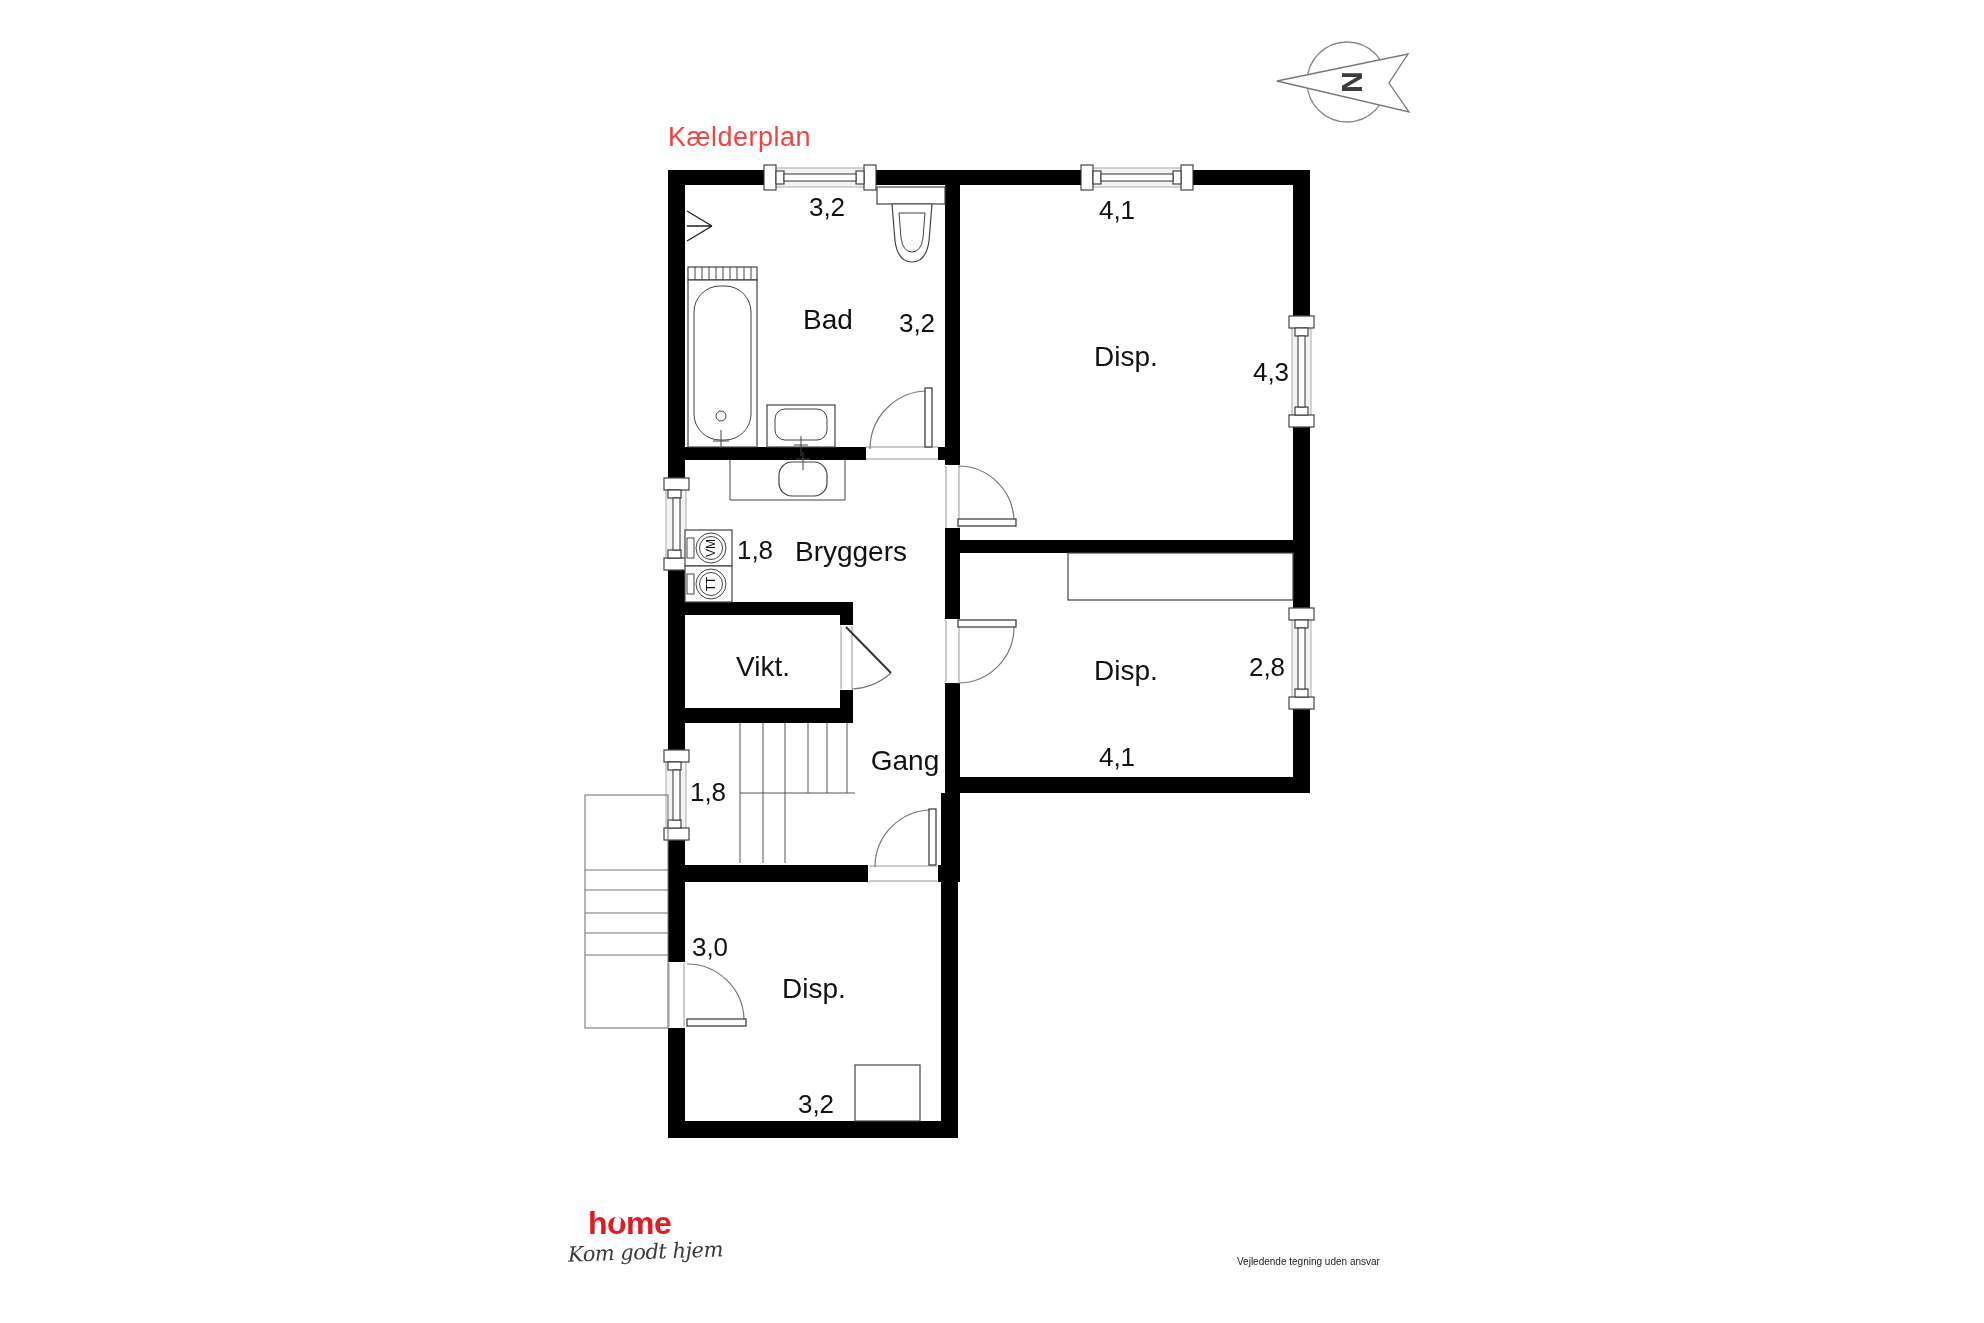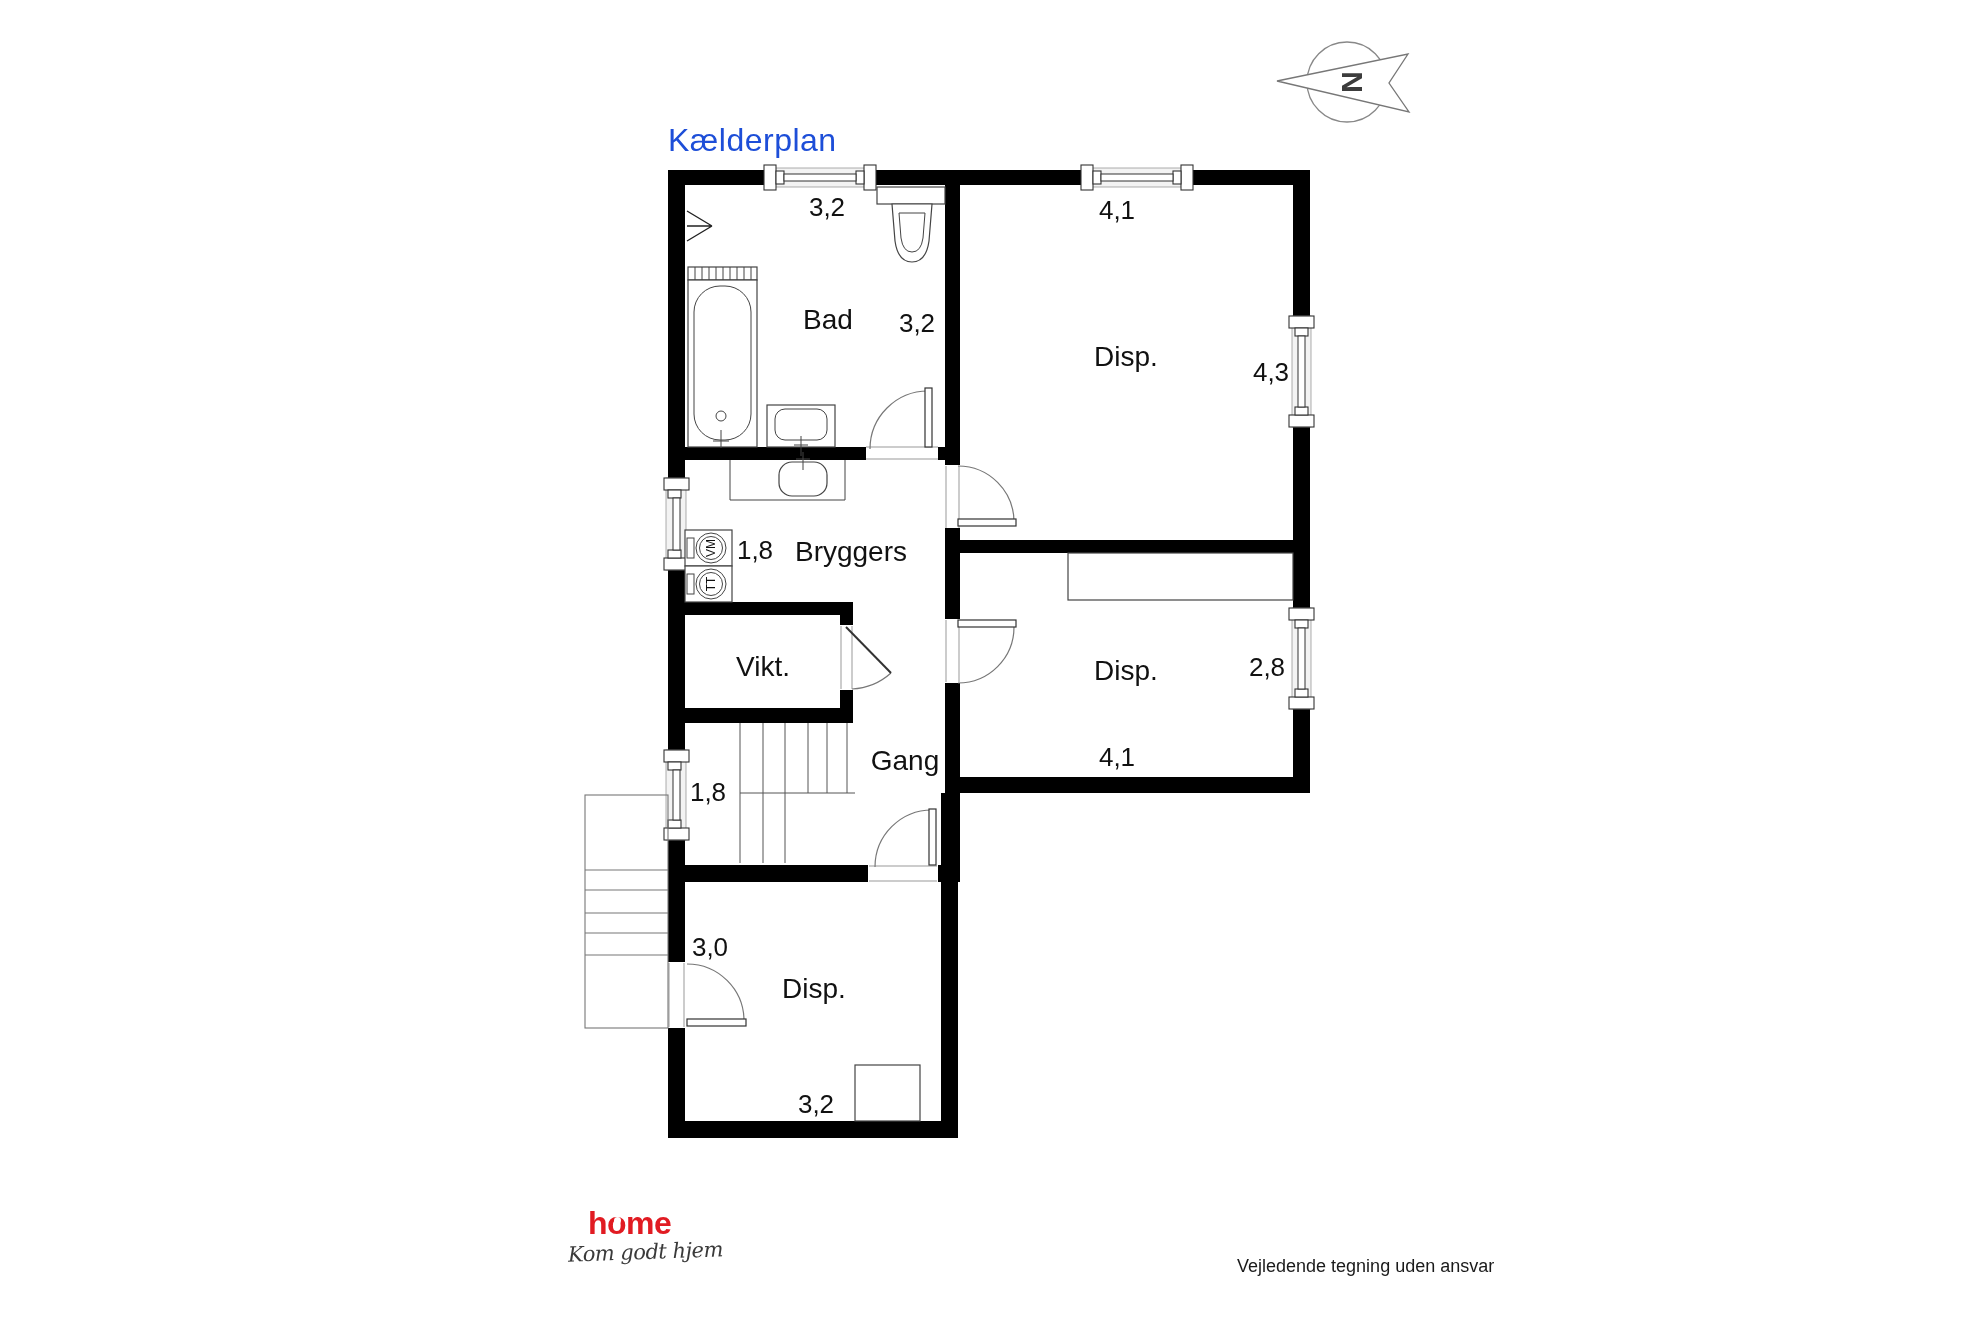--- a/index.html
+++ b/index.html
@@ -1,18 +1,18 @@
 <!DOCTYPE html>
 <html style="--wall: #000000; --logo-red: #e11b22;"><head>
 <meta charset="utf-8">
 <style>
   html,body{margin:0;padding:0;background:#fff;}
   .canvas{position:relative;width:1984px;height:1323px;background:#fff;overflow:hidden;
           font-family:"Liberation Sans",sans-serif;}
-  .page-title{position:absolute;left:668px;top:122px;font-size:32px;color:#1d4ed8;
+  .page-title{position:absolute;left:668px;top:122px;font-size:27px;color:#ef4444;
               letter-spacing:0.5px;}
   .plan-svg{position:absolute;left:0;top:0;}
 
   
   .w{fill:var(--wall,#000);}
   .gap{fill:#fff;}
   .wingap{fill:#f3f3f3;stroke:#8a8a8a;stroke-width:0.7;}
   .ln{stroke:#555;stroke-width:1;fill:none;}
   .ln7{stroke:#777;stroke-width:1.1;fill:none;}
   .fx{fill:#fff;stroke:#444;stroke-width:1.2;}
@@ -31,21 +31,21 @@
   
   .logo{position:absolute;left:588px;top:1205px;width:200px;}
   .logo-word{position:relative;display:inline-block;font-size:32px;font-weight:700;
              letter-spacing:-0.5px;color:var(--logo-red,#e11b22);}
   .keyhole{position:absolute;left:26px;top:12px;width:7px;height:7px;background:#fff;
            border-radius:50%;}
   .keyhole:after{content:"";position:absolute;left:2px;top:5px;width:3px;height:7px;background:#fff;}
   .tagline{position:absolute;left:568px;top:1240px;font-family:"DejaVu Serif",serif;
            font-style:italic;font-size:21px;color:#3a3a3a;transform:rotate(-2deg);
            letter-spacing:-0.5px;white-space:nowrap;}
-  .disclaimer{position:absolute;left:1237px;top:1256px;font-size:18px;color:#1a1a1a;white-space:nowrap;}
+  .disclaimer{position:absolute;left:1237px;top:1256px;font-size:10px;color:#1a1a1a;white-space:nowrap;}
 </style>
 </head>
 <body>
 
 <div class="canvas">
 
   <div class="page-title">Kælderplan</div>
 
   <svg class="plan-svg" width="1984" height="1323" viewBox="0 0 1984 1323">
 

